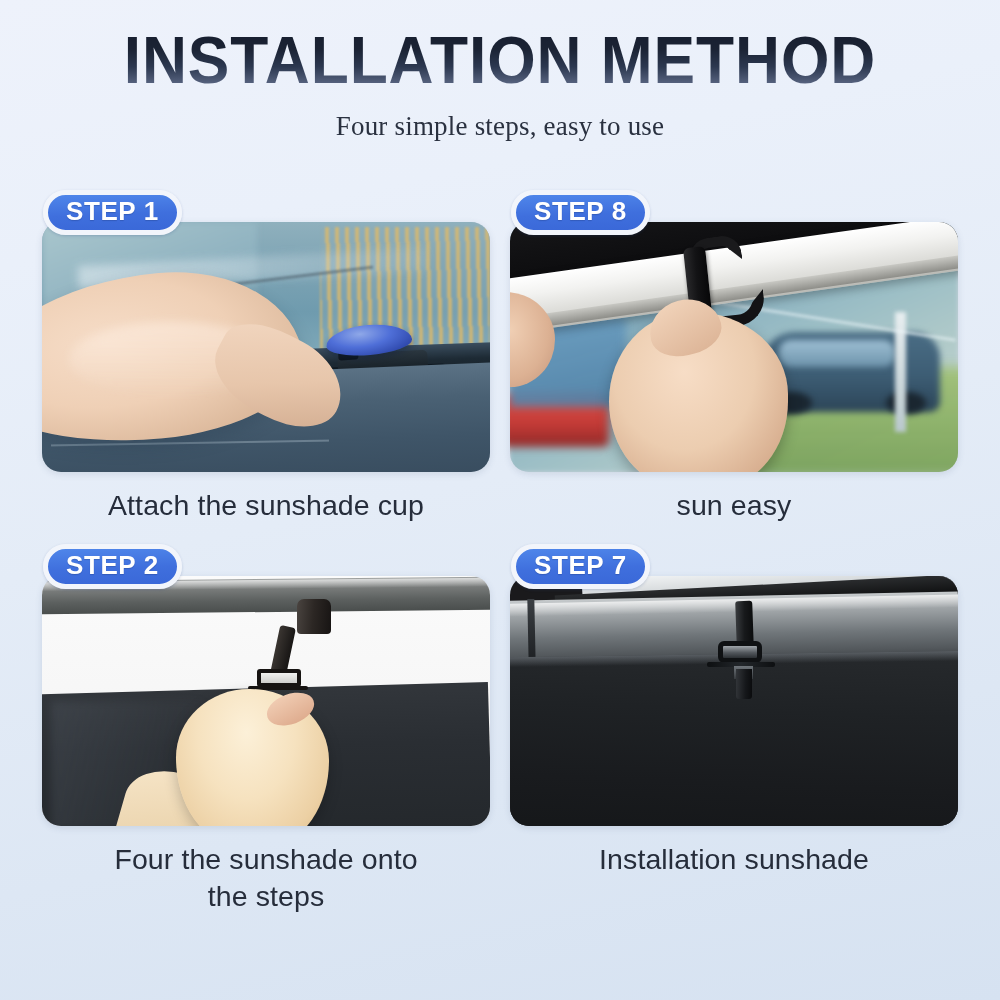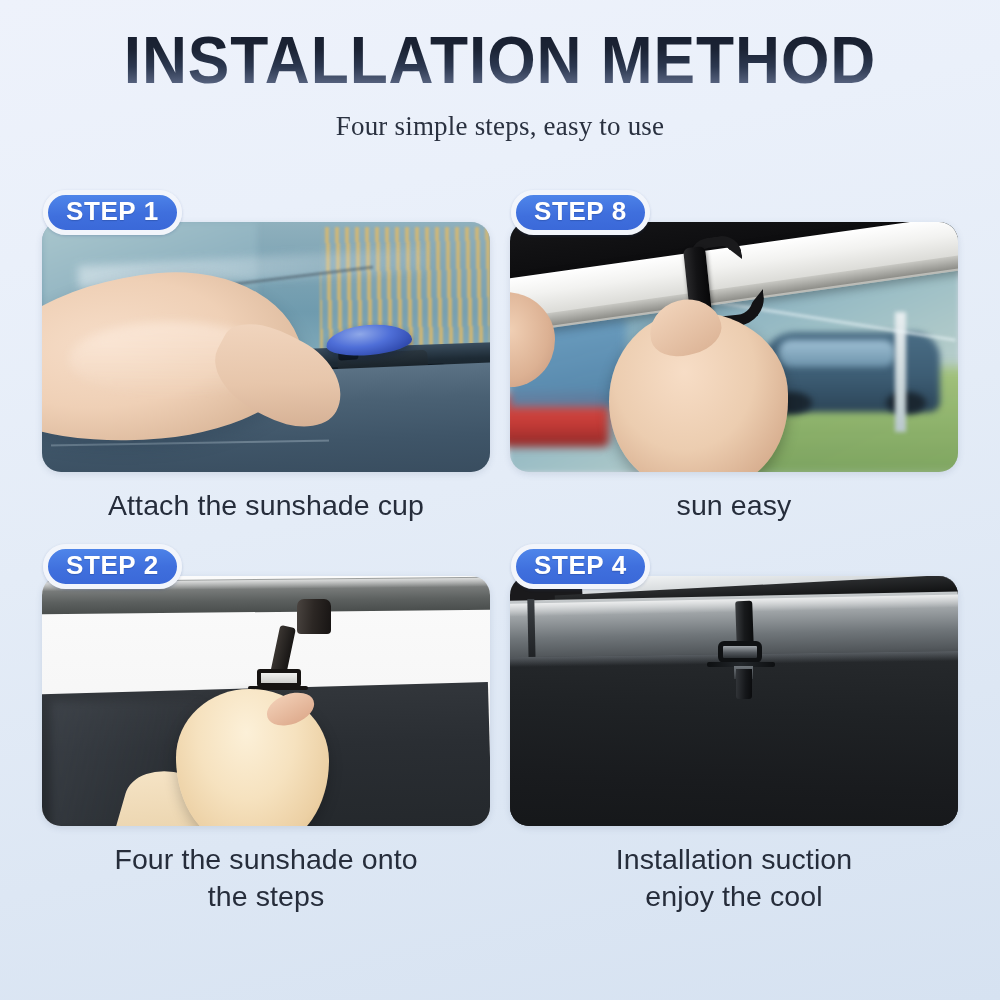--- a/index.html
+++ b/index.html
@@ -561,20 +561,19 @@
         <div class="p4-pillar"></div>
         <div class="p4-shade"></div>
         <div class="p4-shadehi"></div>
         <div class="p4-strapup"></div>
         <div class="p4-buckle"></div>
         <div class="p4-bucklebar"></div>
         <div class="p4-straptail"></div>
         <div class="p4-strapdn"></div>
       </div>
     </div>
-    <div class="step-badge">STEP 4</div>
+    <div class="step-badge">STEP 7</div>
     <div class="step-caption">
-      <div>Installation suction</div>
-      <div>enjoy the cool</div>
+      <div>Installation sunshade</div>
     </div>
   </div>
 
 </div>
 
 </body></html>

